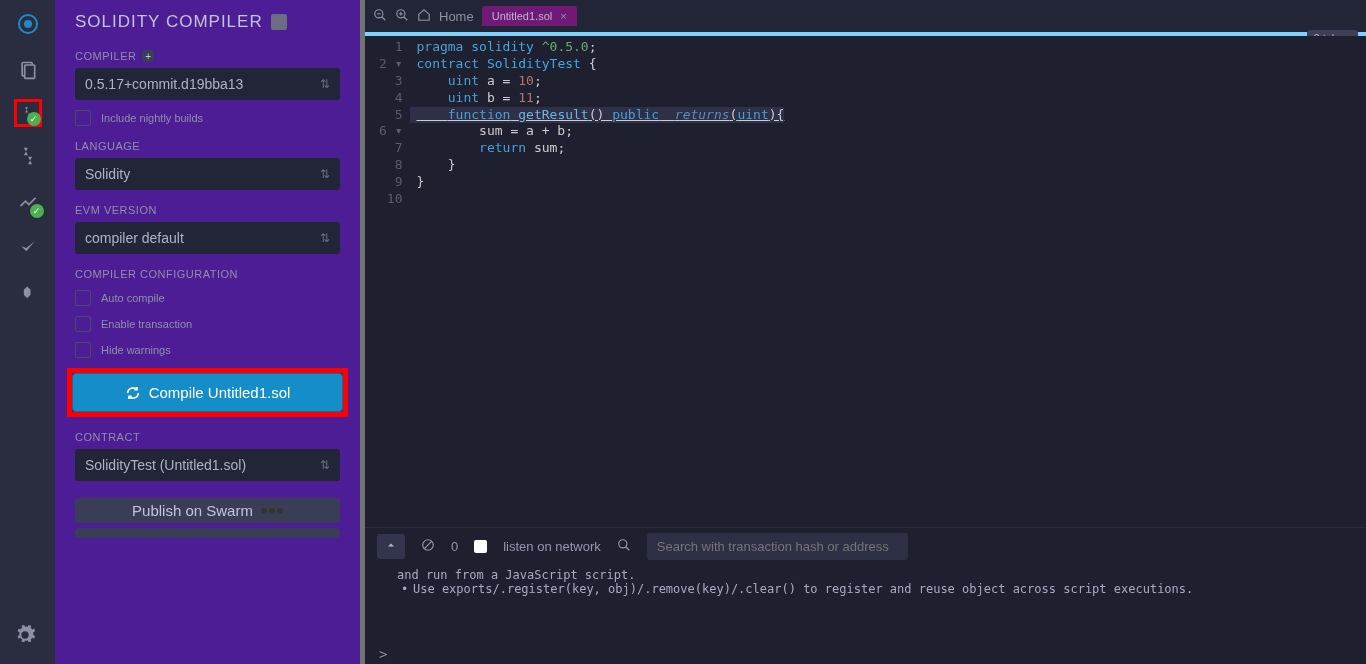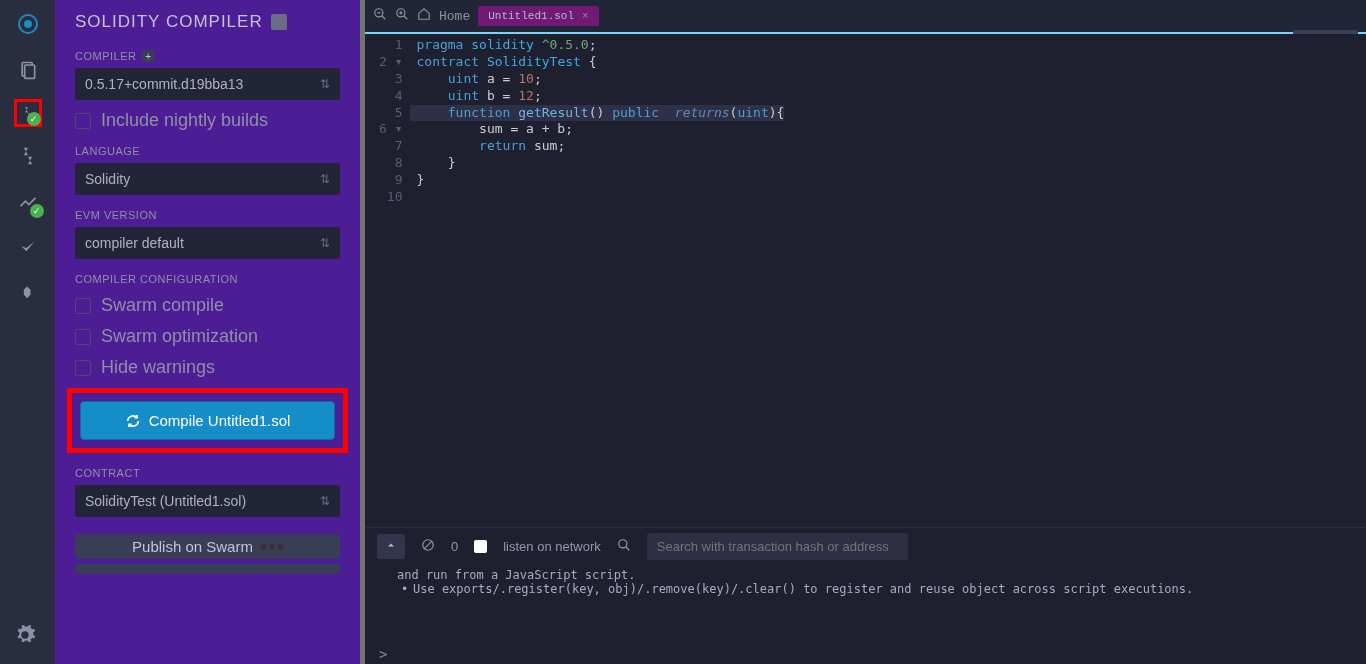--- a/index.html
+++ b/index.html
@@ -8,37 +8,37 @@
 .iconbar .ico { width: 28px; height: 28px; display:flex; align-items:center; justify-content:center; color:#8e90a6; cursor:pointer; position:relative; }
 .iconbar .logo { color:#1e8bc3; }
 .iconbar .redbox { border:3px solid #ff0000; padding:4px; margin:-3px; }
 .badge-check { position:absolute; bottom:-2px; right:-2px; width:14px; height:14px; background:#4caf50; border-radius:50%; display:flex; align-items:center; justify-content:center; }
 .badge-check::after{content:"✓"; color:#fff; font-size:9px;}
 .sidepanel { width: 310px; background:#4c1d95; border-right:5px solid #737373; padding:12px 20px 0 20px; overflow-y:auto; }
 .panel-title { color:#c2c3d6; font-size:17px; font-weight:500; letter-spacing:1px; margin-bottom:18px; display:flex; align-items:center; gap:8px;}
 .section-label { color:#8e90a6; font-size:11px; letter-spacing:0.5px; margin:14px 0 6px 0; display:flex; align-items:flex-end; gap:6px;}
 .select { width:100%; background:#222438; border:none; color:#b0b1c6; padding:8px 10px; font-size:14px; border-radius:3px; position:relative; display:flex; justify-content:space-between; align-items:center; cursor:pointer;}
 .select .caret{color:#6b6d85; font-size:12px;}
-.checkbox-row { display:flex; align-items:center; gap:10px; color:#8e90a6; font-size:18px; margin:10px 0; cursor:pointer;}
+.checkbox-row { display:flex; align-items:center; gap:10px; color:#8e90a6; font-size:11px; margin:10px 0; cursor:pointer;}
 .checkbox { width:16px; height:16px; border:1px solid #4a4c62; background:transparent; border-radius:2px;}
-.compile-wrap{border:5px solid #ff0000; padding:8px; margin:8px -8px;}
+.compile-wrap{border:5px solid #ff0000; margin:8px -8px;}
 .compile-btn{width:100%; background:#148dc9; color:#fff; border:1px solid #0d6fa0; padding:10px; font-size:15px; border-radius:4px; cursor:pointer; display:flex; align-items:center; justify-content:center; gap:8px;}
 .pub-btn{width:100%; background:#3a3d56; color:#c2c3d6; border:none; padding:4px; font-size:15px; border-radius:4px; cursor:pointer; margin:5px 0; display:flex; align-items:center; justify-content:center; gap:8px;}
 .main { flex:1; display:flex; flex-direction:column; background:#222438; }
-.tabbar{height:30px; background:#222438; display:flex; align-items:center; padding:16px 8px; gap:8px; border-bottom:2px solid #7dd3fc;font-family:Liberation Mono, monospace;}
+.tabbar{height:30px; background:#222438; display:flex; align-items:center; padding:16px 8px; gap:8px; border-bottom:4px solid #7dd3fc;}
 .tabbar .tico{color:#8e90a6; cursor:pointer; font-size:13px;}
 .tab{background:#701a75; color:#b7b9cc; padding:4px 10px; font-size:11px; display:flex; align-items:center; gap:8px; border-radius:3px 3px 0 0;}
 .tab .close{color:#8e90a6; cursor:pointer;}
 .tabs-badge{margin-left:auto; background:#3c3f57; color:#a8aac0; font-size:11px; padding:2px 6px; border-radius:3px; cursor:pointer;margin-top:44px;}
 .editor{flex:1; background:#1e2030; display:flex; font-family:"Consolas","Monaco",monospace; font-size:13px; line-height:1.3; overflow:auto;}
 .gutter{background:#1e2030; color:#5a5c72; text-align:right; padding:3px 8px 3px 14px; user-select:none;}
 .gutter div{height:16.9px;}
 .code{padding:3px 0; color:#ccc;}
 .code .line{height:16.9px; padding-left:6px; white-space:pre;}
-.code .hl{background:#2e3047;}
+.code .hl{background:#2e3047;text-decoration:underline;}
 .kw{color:#4a9fd6;} .id{color:#3fa8e6;} .num{color:#b5736c;} .str{color:#6aab73;} .op{color:#ccc;} .fn{color:#6fb4e0;} .ret{color:#5d8bb8; font-style:italic;}
 .terminal{height:137px; background:#1e2030; border-top:1px solid #2a2c3f; display:flex; flex-direction:column;}
 .termbar{height:36px; display:flex; align-items:center; gap:16px; padding:0 12px; color:#9497ad; font-size:13px;}
 .termbar .btn{background:#33354c; padding:5px 8px; border-radius:3px; cursor:pointer; color:#b7b9cc;}
 .termbar .chk{width:13px; height:13px; background:#fff; border-radius:2px;}
 .termbar input{background:#2d2f45; border:none; color:#c2c3d6; padding:6px 10px; font-size:13px; width:261px; border-radius:3px;}
 .termout{flex:1; padding:4px 20px 4px 32px; font-family:"Consolas",monospace; font-size:12px; color:#a8aac0; overflow:auto;}
 .termout .bullet{padding-left:16px; position:relative;}
 .termout .bullet::before{content:"•"; position:absolute; left:4px;}
 .prompt{color:#888ba0; padding:2px 14px; font-family:monospace; font-size:14px;}
@@ -126,25 +126,25 @@
 
   <div class="section-label">EVM VERSION</div>
   <div class="select">
       <span>compiler default</span>
       <span class="caret">⇅</span>
     </div>
 
   <div class="section-label">COMPILER CONFIGURATION</div>
   <div class="checkbox-row">
       <span class="checkbox"></span>
-      <span>Swarm compile</span>
-    </div>
-  <div class="checkbox-row">
-      <span class="checkbox"></span>
-      <span>Swarm optimization</span>
+      <span>Auto compile</span>
+    </div>
+  <div class="checkbox-row">
+      <span class="checkbox"></span>
+      <span>Enable transaction</span>
     </div>
   <div class="checkbox-row">
       <span class="checkbox"></span>
       <span>Hide warnings</span>
     </div>
 
   <div class="compile-wrap">
     <button class="compile-btn">
         <svg width="16" height="16" viewBox="0 0 24 24" fill="none" stroke="#fff" stroke-width="2.5">
           <path d="M4 12a8 8 0 0114-5M20 12a8 8 0 01-14 5"></path>
@@ -206,21 +206,21 @@
         <div>6 ▾</div>
         <div>7</div>
         <div>8</div>
         <div>9</div>
         <div>10</div>
     </div>
     <div class="code">
       <div class="line"><span class="kw">pragma</span> <span class="id">solidity</span> <span class="str">^0.5.0</span>;</div>
       <div class="line"><span class="kw">contract</span> <span class="id">SolidityTest</span> {</div>
       <div class="line">    <span class="kw">uint</span> a <span class="op">=</span> <span class="num">10</span>;</div>
-      <div class="line">    <span class="kw">uint</span> b <span class="op">=</span> <span class="num">12</span>;</div>
+      <div class="line">    <span class="kw">uint</span> b <span class="op">=</span> <span class="num">11</span>;</div>
       <div class="line hl">    <span class="kw">function</span> <span class="fn">getResult</span>() <span class="kw">public</span>  <span class="ret">returns</span>(<span class="kw">uint</span>){</div>
       <div class="line">        sum <span class="op">=</span> a <span class="op">+</span> b;</div>
       <div class="line">        <span class="kw">return</span> sum;</div>
       <div class="line">    }</div>
       <div class="line">}</div>
     </div>
   </div>
 
   <div class="terminal">
     <div class="termbar">

